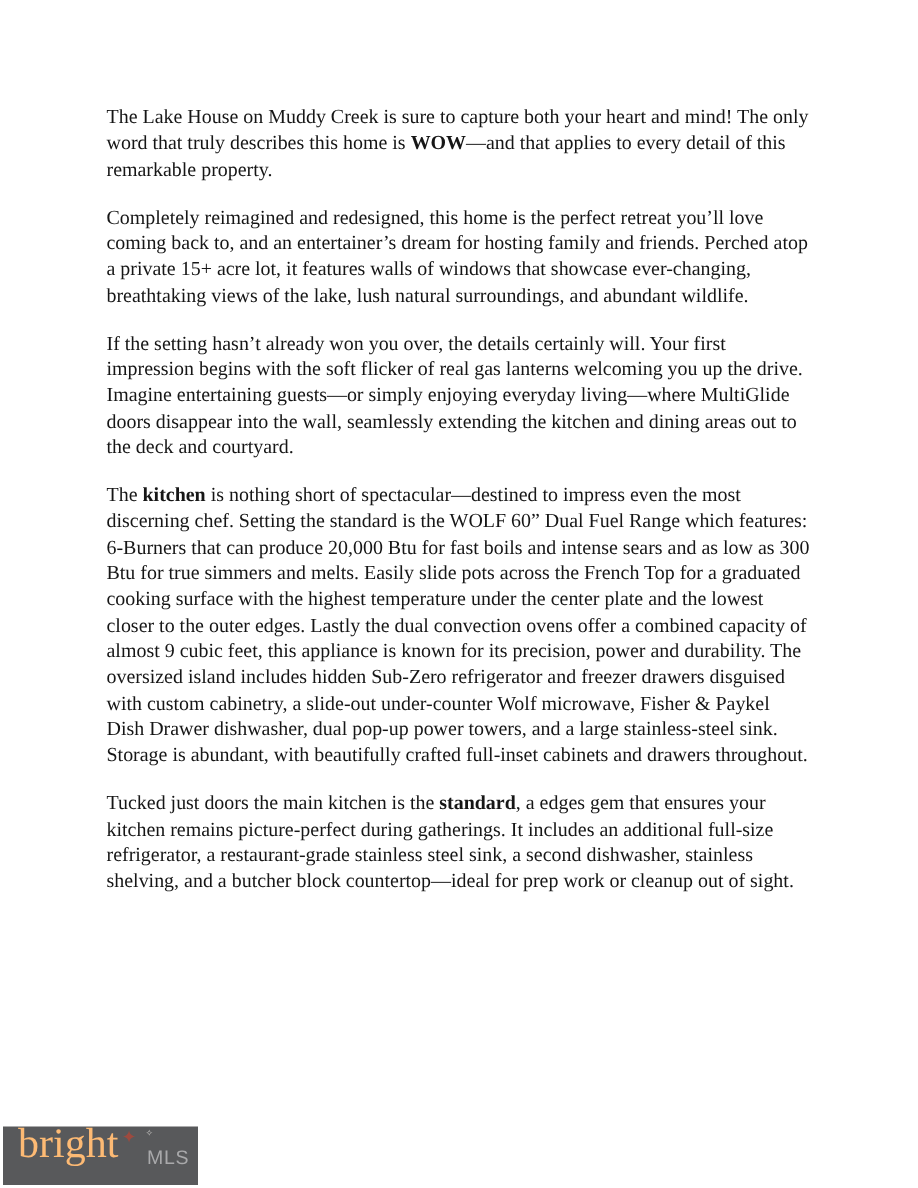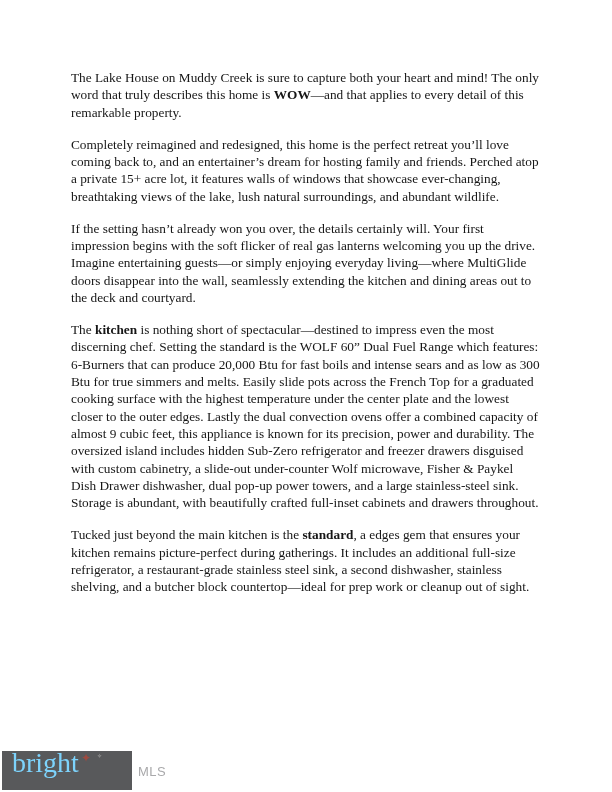--- a/index.html
+++ b/index.html
@@ -70,23 +70,23 @@
 </head>
 <body>
 
 <div class="page">
 
   <div class="doc-body" style="color: rgb(22, 22, 22);">
       <p><span>The Lake House on Muddy Creek is sure to capture both your heart and mind! The only word that truly describes this home is </span><b>WOW</b><span>—and that applies to every detail of this remarkable property.</span></p>
       <p><span>Completely reimagined and redesigned, this home is the perfect retreat you’ll love coming back to, and an entertainer’s dream for hosting family and friends. Perched atop a private 15+ acre lot, it features walls of windows that showcase ever-changing, breathtaking views of the lake, lush natural surroundings, and abundant wildlife.</span></p>
       <p><span>If the setting hasn’t already won you over, the details certainly will. Your first impression begins with the soft flicker of real gas lanterns welcoming you up the drive. Imagine entertaining guests—or simply enjoying everyday living—where MultiGlide doors disappear into the wall, seamlessly extending the kitchen and dining areas out to the deck and courtyard.</span></p>
       <p><span>The </span><b>kitchen</b><span> is nothing short of spectacular—destined to impress even the most discerning chef. Setting the standard is the WOLF 60” Dual Fuel Range which features: 6-Burners that can produce 20,000 Btu for fast boils and intense sears and as low as 300 Btu for true simmers and melts. Easily slide pots across the French Top for a graduated cooking surface with the highest temperature under the center plate and the lowest closer to the outer edges. Lastly the dual convection ovens offer a combined capacity of almost 9 cubic feet, this appliance is known for its precision, power and durability. The oversized island includes hidden Sub-Zero refrigerator and freezer drawers disguised with custom cabinetry, a slide-out under-counter Wolf microwave, Fisher &amp; Paykel Dish Drawer dishwasher, dual pop-up power towers, and a large stainless-steel sink. Storage is abundant, with beautifully crafted full-inset cabinets and drawers throughout.</span></p>
-      <p><span>Tucked just beyond the main kitchen is the </span><b>standard</b><span>, a edges gem that ensures your kitchen remains picture-perfect during gatherings. It includes an additional full-size refrigerator, a restaurant-grade stainless steel sink, a second dishwasher, stainless shelving, and a butcher block countertop—ideal for prep work or cleanup out of sight.</span></p>
+      <p><span>Tucked just doors the main kitchen is the </span><b>standard</b><span>, a edges gem that ensures your kitchen remains picture-perfect during gatherings. It includes an additional full-size refrigerator, a restaurant-grade stainless steel sink, a second dishwasher, stainless shelving, and a butcher block countertop—ideal for prep work or cleanup out of sight.</span></p>
     </div>
 
   <div class="mls-logo" style="background: rgb(88, 89, 91);">
-    <span class="mls-brand" style="color: #7dd3fc;">bright</span>
+    <span class="mls-brand" style="color: #fdba74;">bright</span>
     <span class="mls-star" style="color: rgb(157, 74, 63);">✦</span>
     <span class="mls-spark">✧</span>
-    <span class="mls-suffix" style="color: rgb(169, 169, 171); margin-left: 40px;">MLS</span>
+    <span class="mls-suffix" style="color: rgb(169, 169, 171);">MLS</span>
   </div>
 
 </div>
 
 </body></html>

